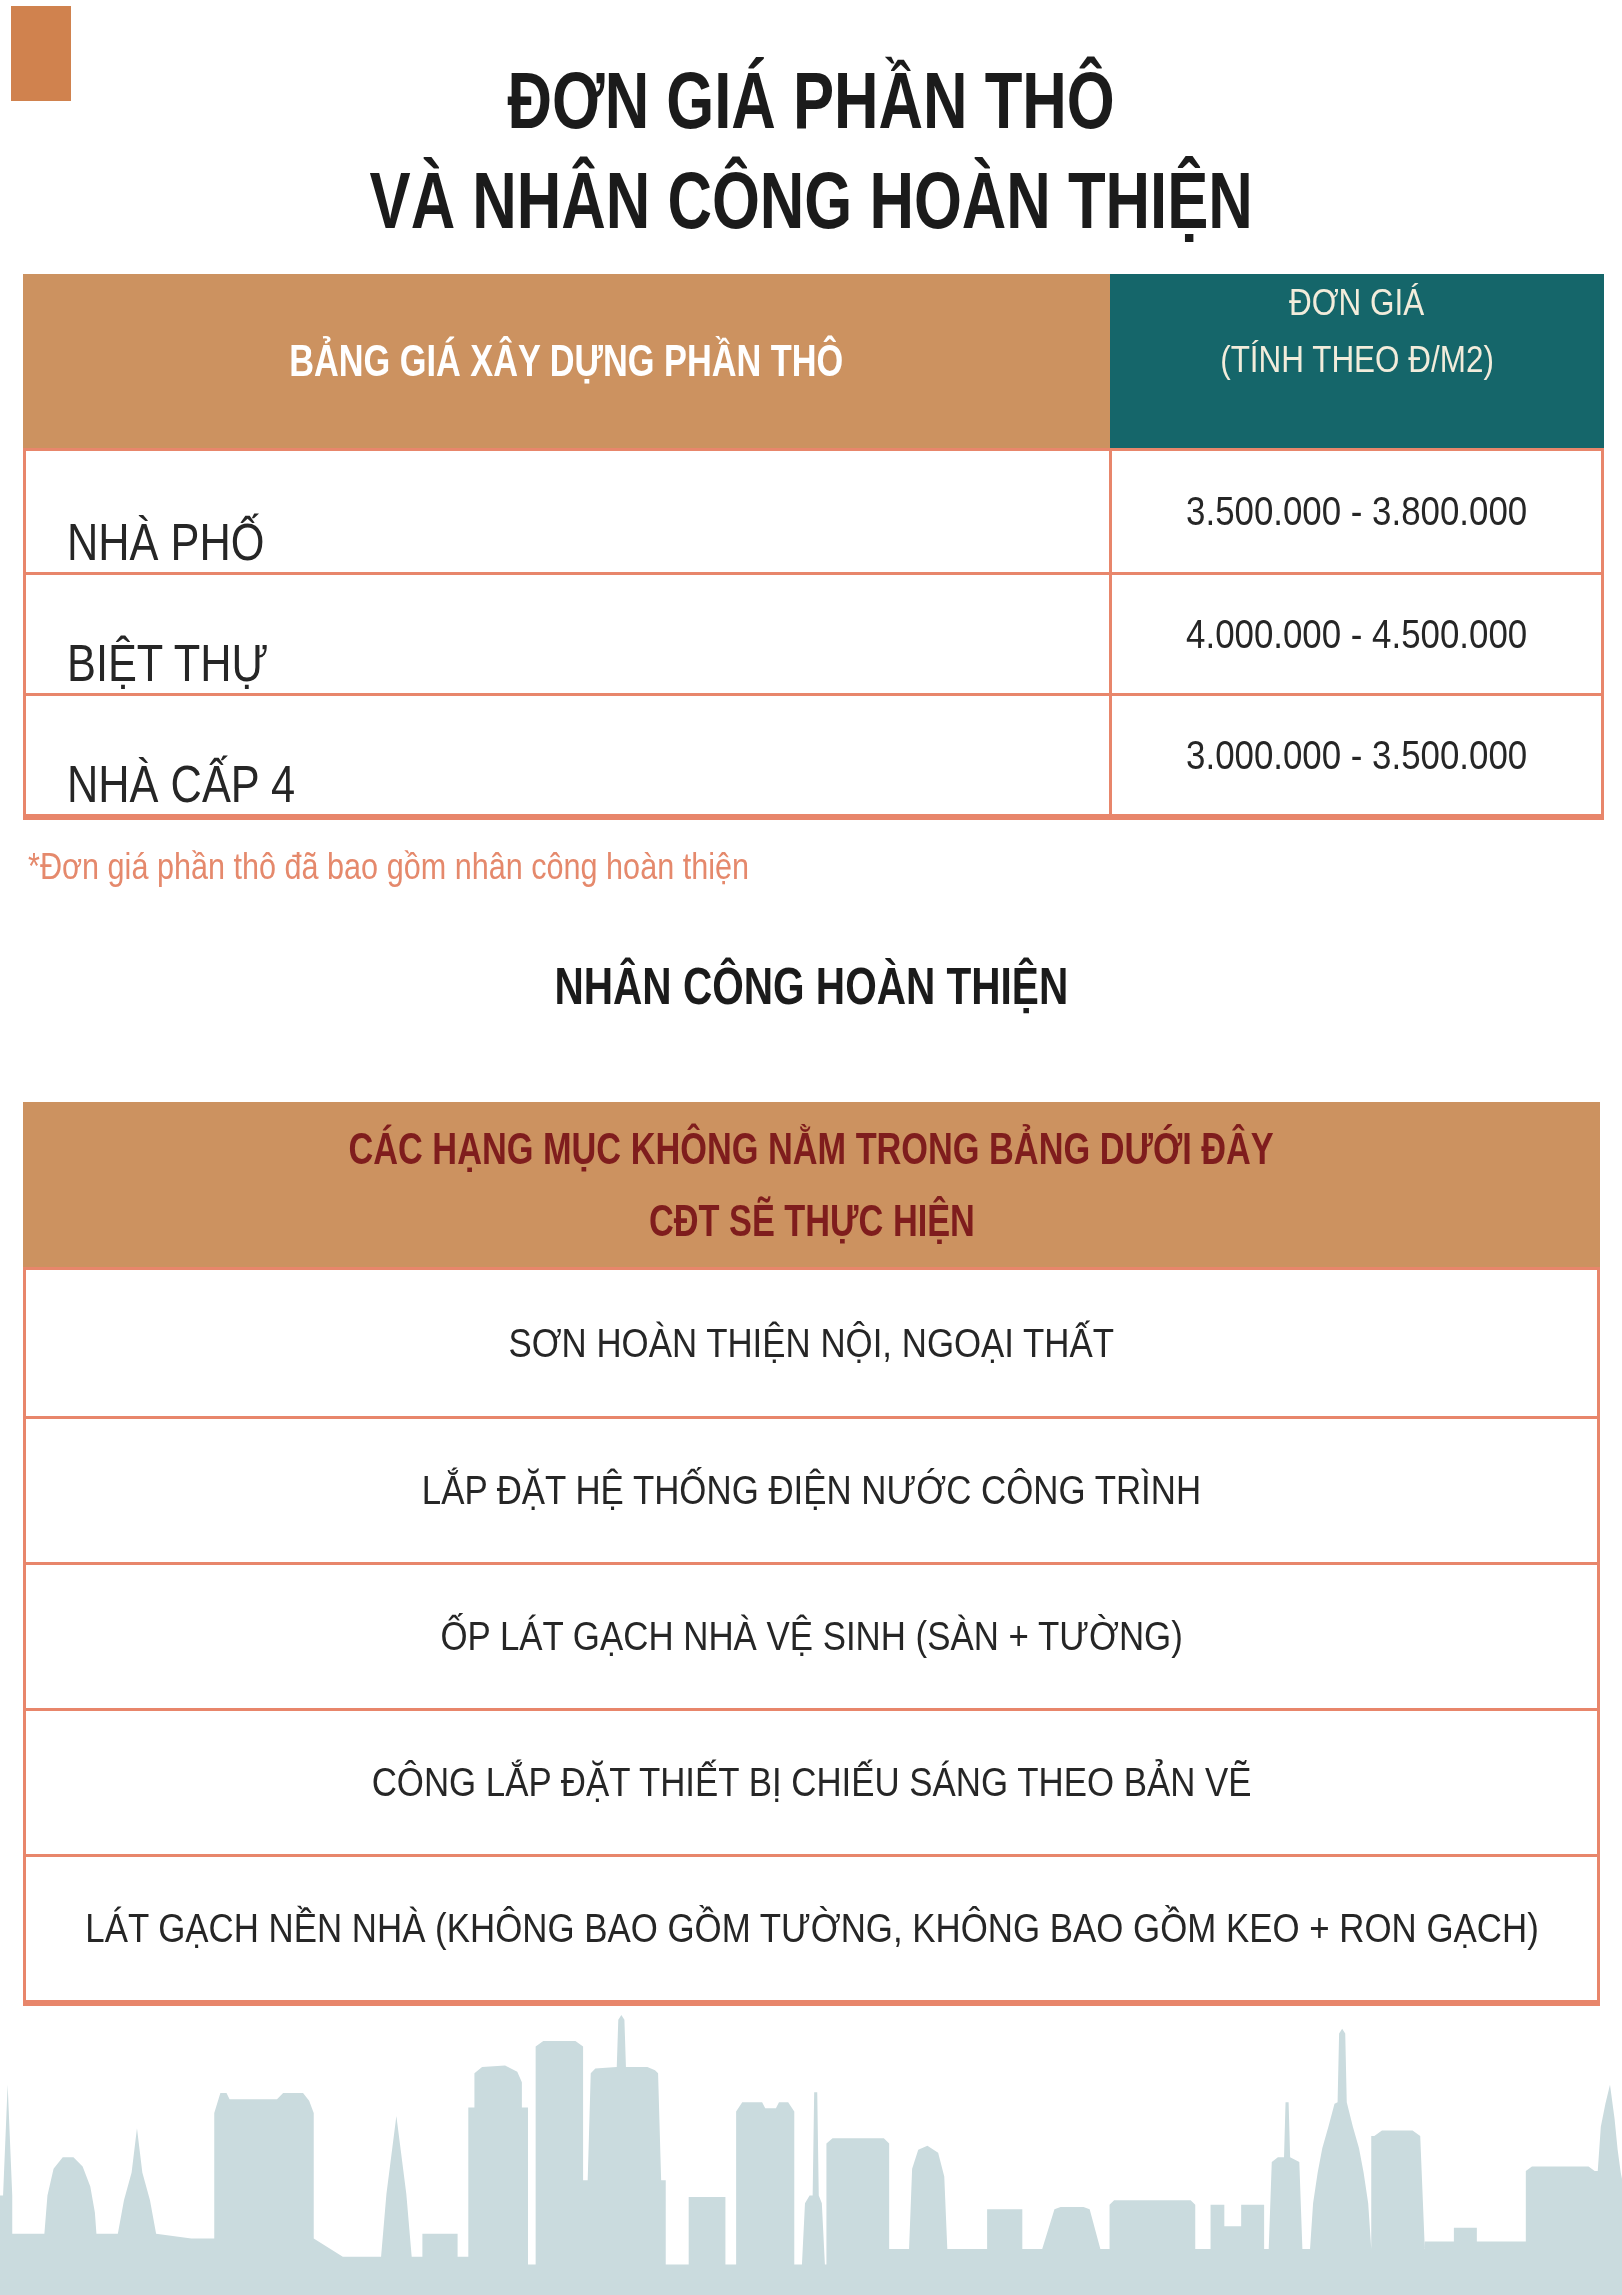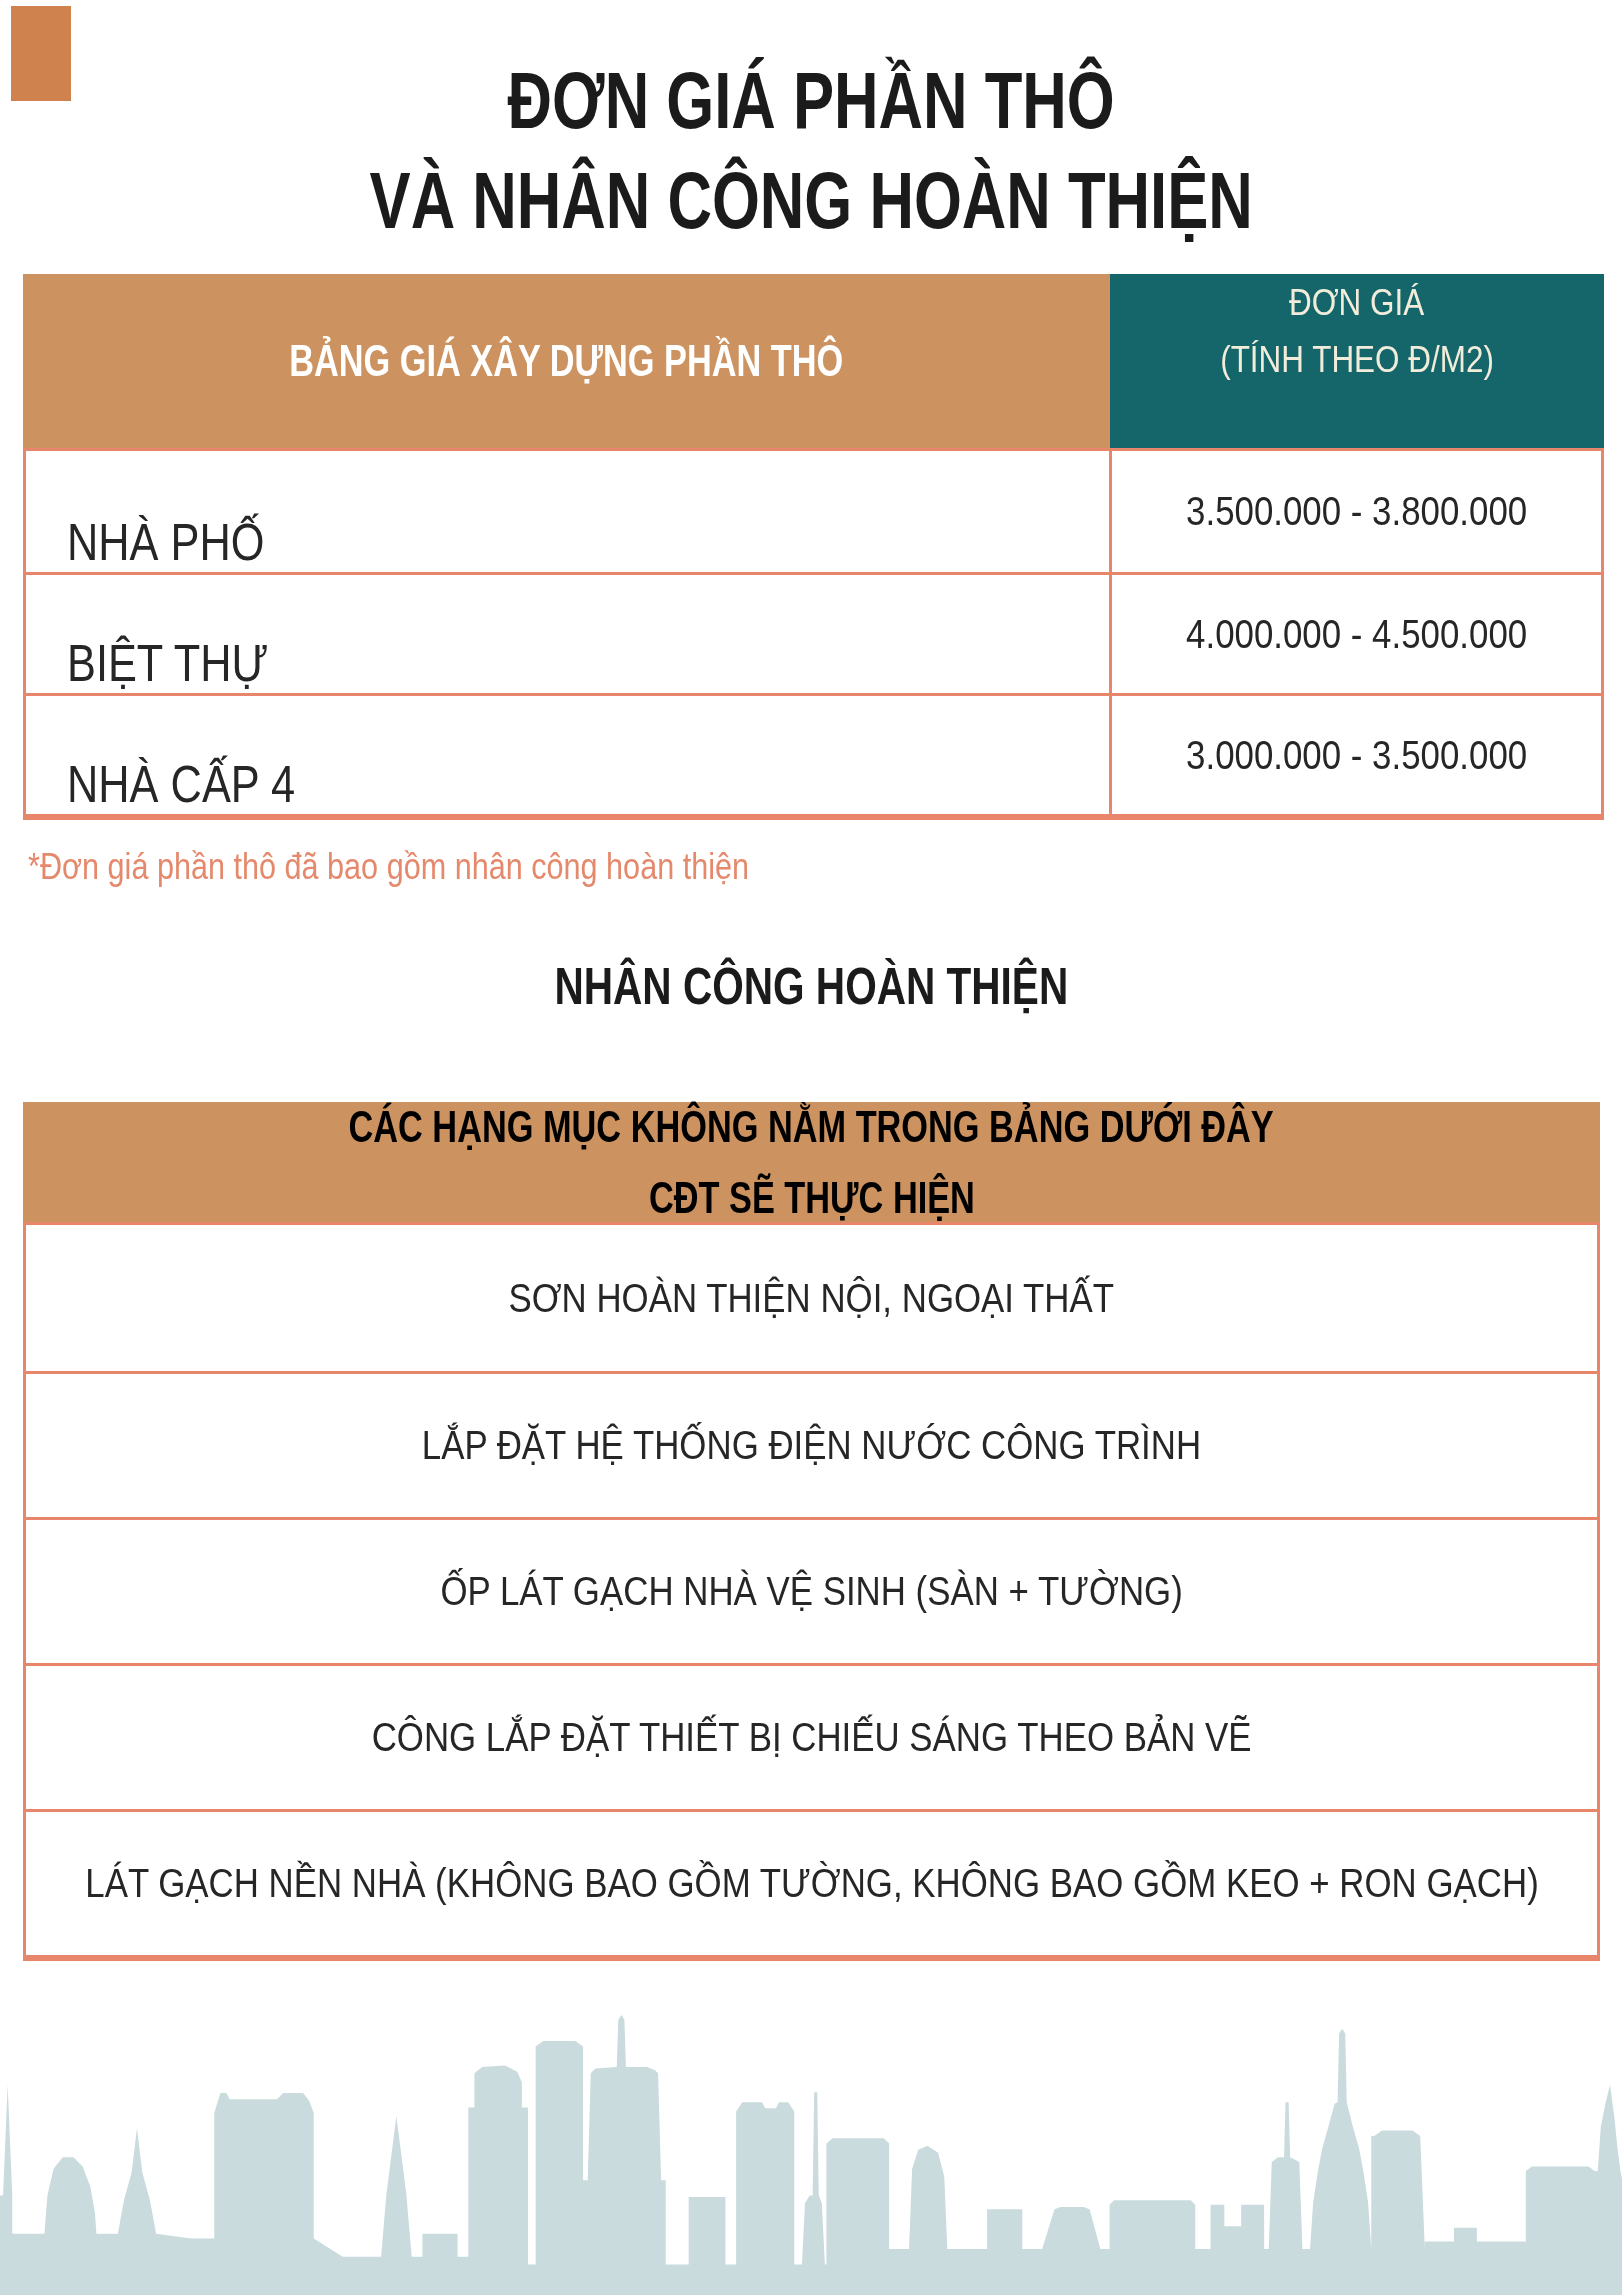--- a/index.html
+++ b/index.html
@@ -55,21 +55,21 @@
 
   
   .note {
     position:absolute; left:27.5px; top:846px; width:1530px;
     color:#E5896C; font-size:36px; line-height:1.15;
   }
 
   
   .table2 { position:absolute; left:23px; top:1102px; width:1577px; }
   .t2-header {
-    background:#CC9260; height:120px; color:#000000;
+    background:#CC9260; height:165px; color:#7f1d1d;
     display:flex; flex-direction:column; align-items:center; justify-content:center;
     font-size:44px; font-weight:bold; line-height:1.62; text-align:center;
   }
   .t2-body { border:3.8px solid #E8866B; border-bottom-width:6.9px; background:#ffffff; }
   .t2-row {
     height:146px; display:flex; align-items:center; justify-content:center;
     font-size:41px; color:#262626; text-align:center;
   }
   .t2-row + .t2-row { border-top:3.8px solid #E8866B; }
 

